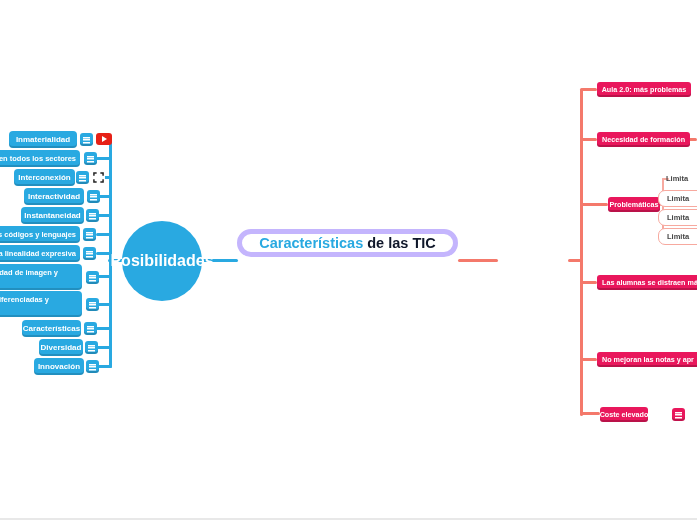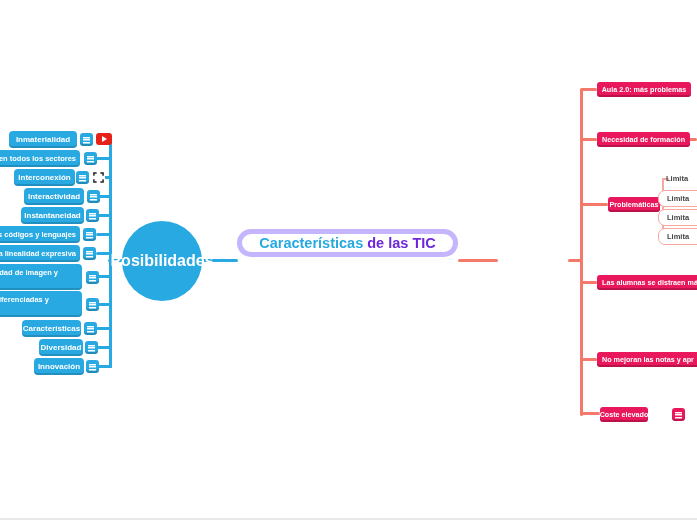--- a/index.html
+++ b/index.html
@@ -30,21 +30,21 @@
   .expand{position:absolute;width:13px;height:13px;background:#fff;z-index:3;display:flex;
           align-items:center;justify-content:center;}
   .circle{position:absolute;border-radius:50%;display:flex;align-items:center;justify-content:center;
           color:#fff;font-weight:bold;font-size:16px;z-index:2;}
   .circle.blue{background:#29A9E1;}
   .circle.pink{background:#E9175C;}
   .pill{position:absolute;left:237px;top:229px;width:221px;height:28px;background:#fff;
         border:5px solid #c4b5fd;border-radius:16px;display:flex;align-items:center;
         justify-content:center;font-size:14.5px;font-weight:bold;white-space:pre;z-index:2;box-sizing:border-box;}
   .pill .p1{color:#29A9E1;}
-  .pill .p2{color:#6d28d9;}
+  .pill .p2{color:#0f172a;}
   .childbox{position:absolute;background:#fff;border:1.5px solid #F7A99F;border-radius:7px;
             height:15px;width:55px;display:flex;align-items:center;font-size:7.5px;font-weight:bold;
             color:#444;padding-left:8px;box-sizing:content-box;z-index:2;white-space:nowrap;}
   .childtext{position:absolute;font-size:7.5px;font-weight:bold;color:#444;z-index:2;white-space:nowrap;}
 </style>
 </head>
 <body>
 
 <div class="canvas">
 

